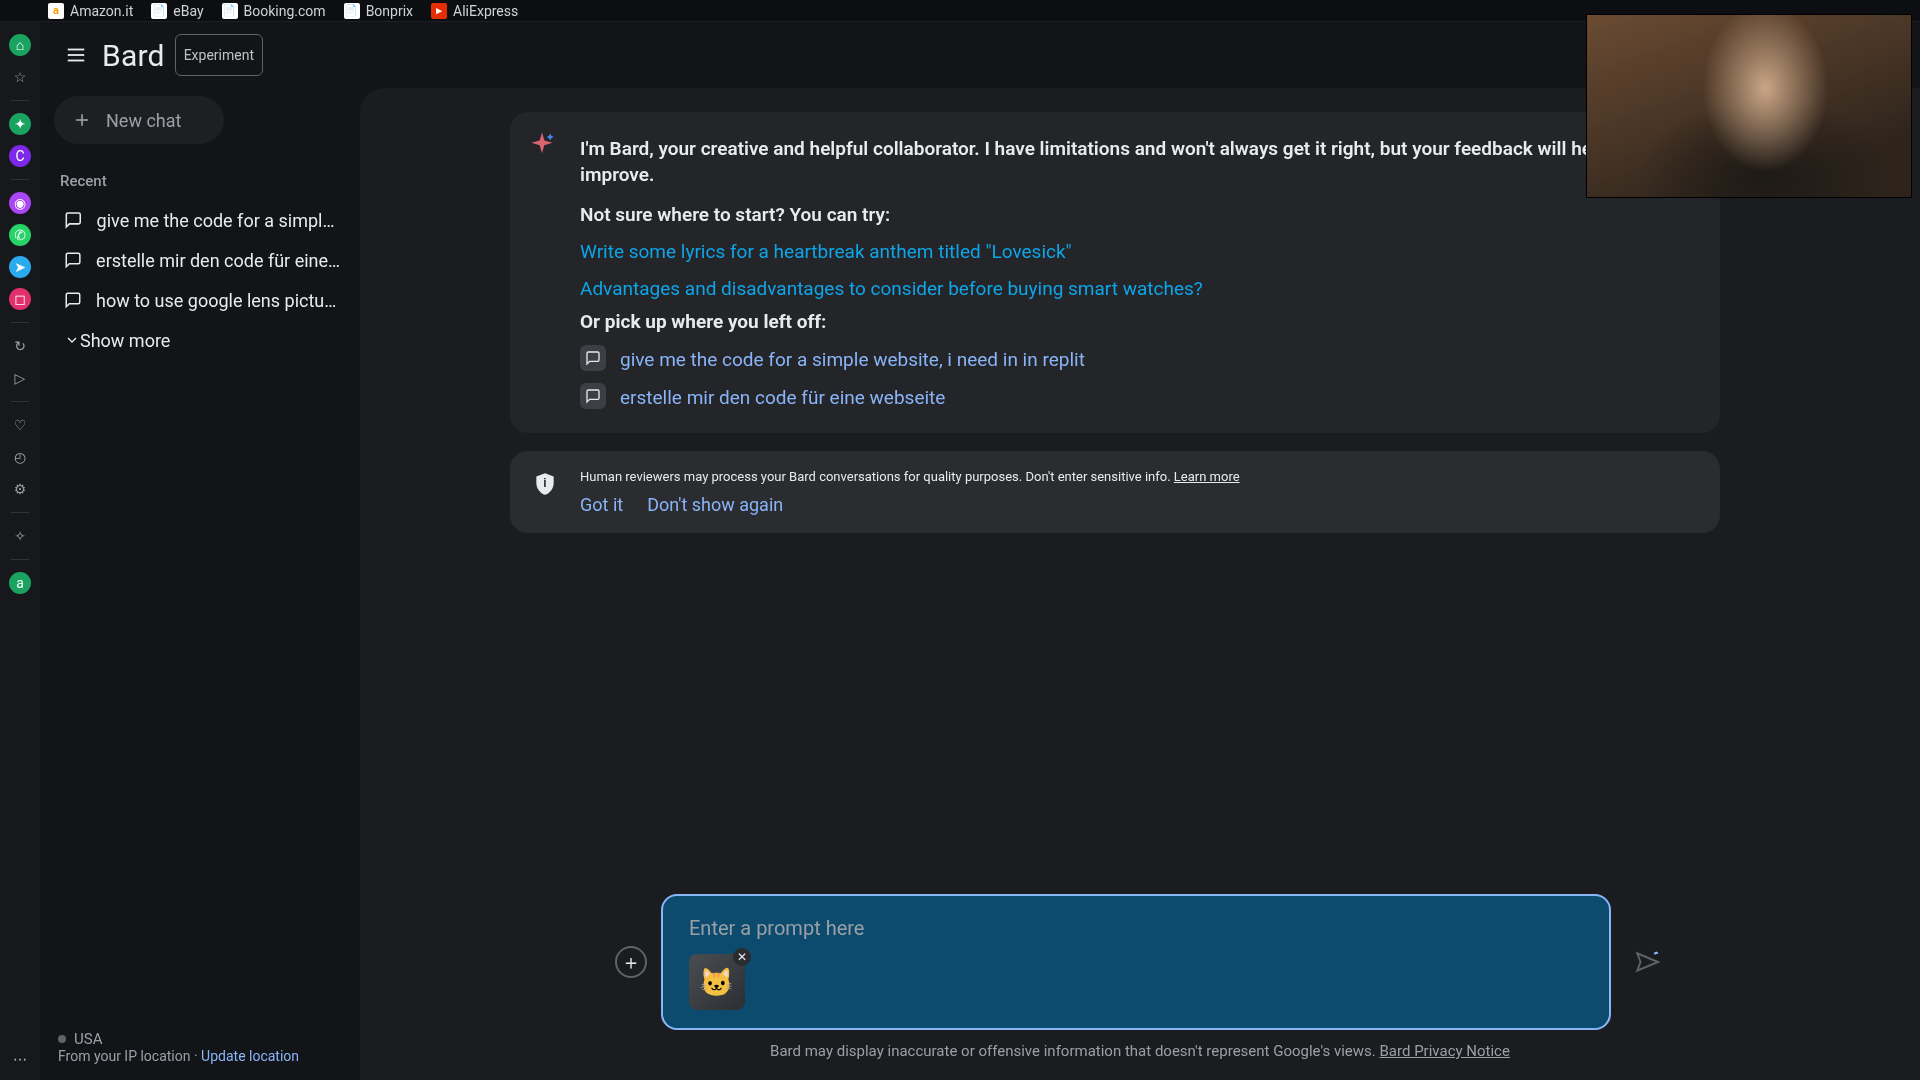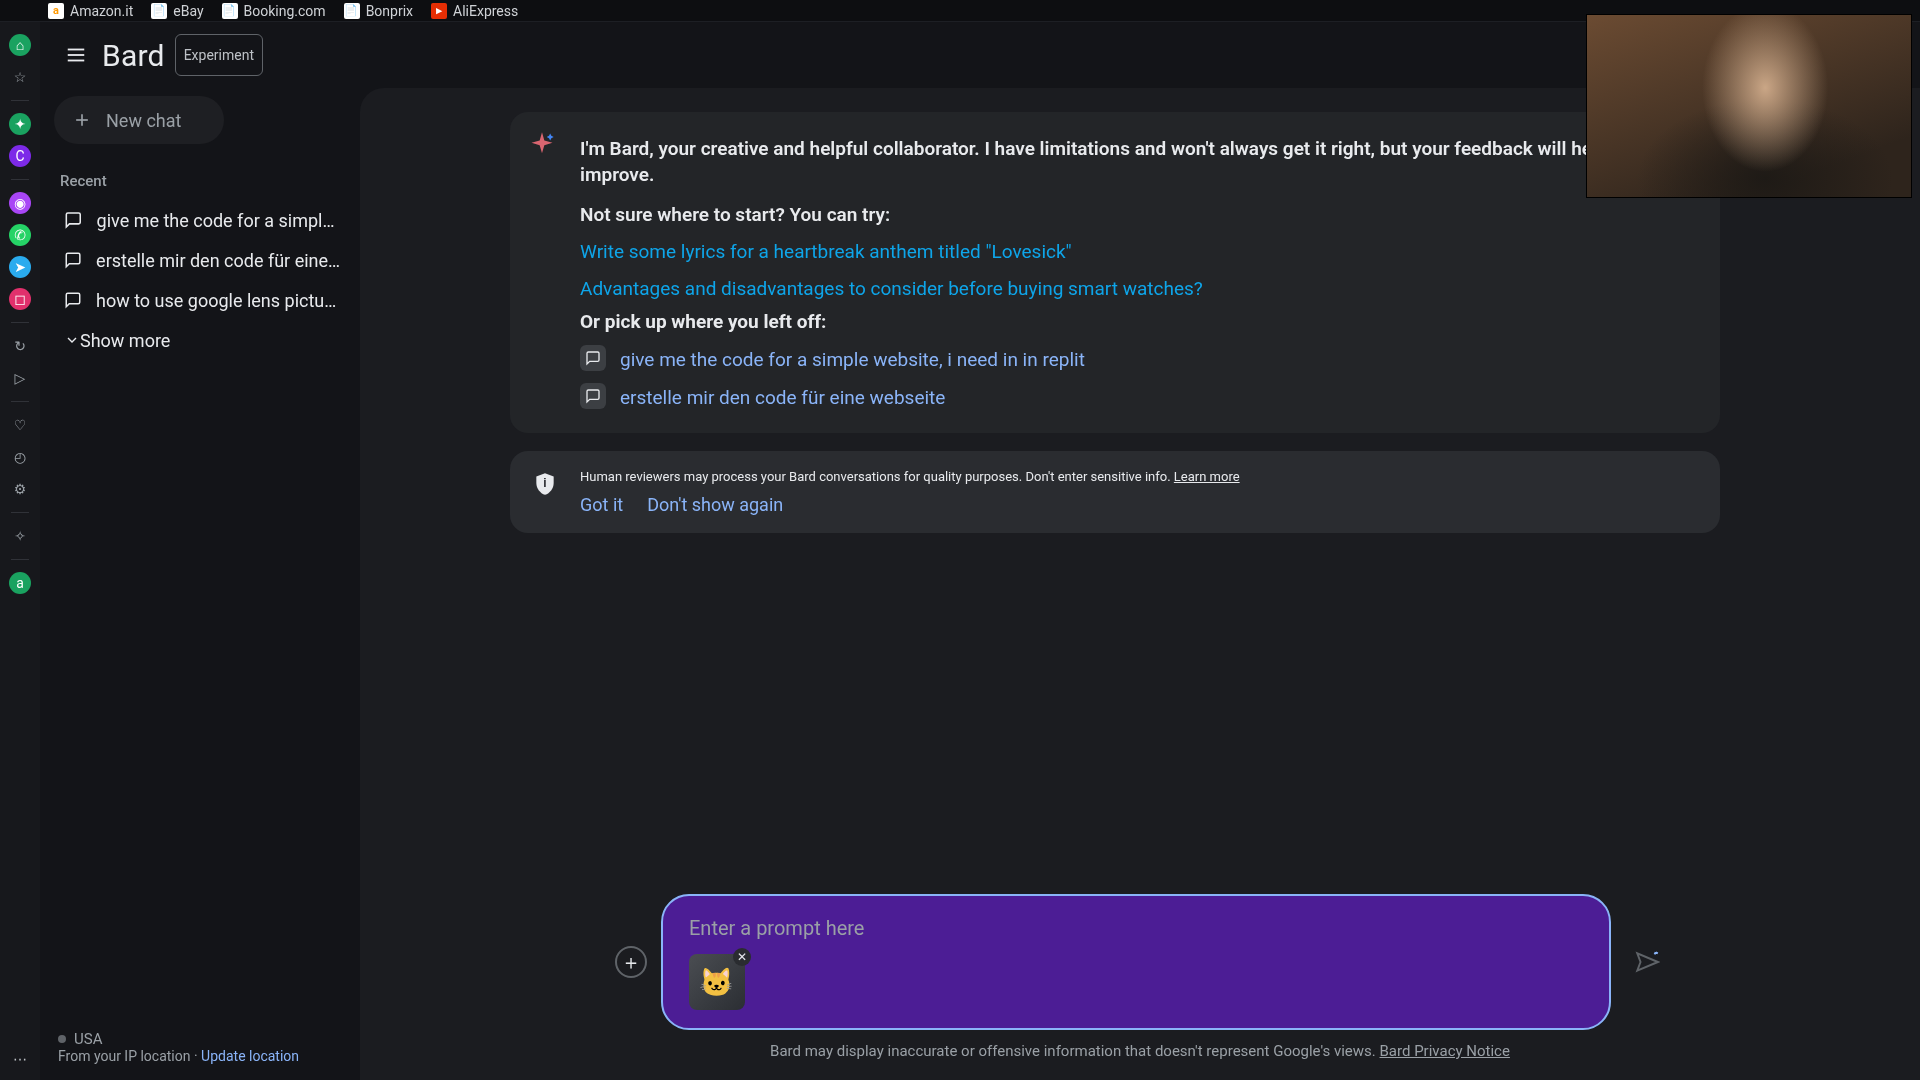--- a/index.html
+++ b/index.html
@@ -158,22 +158,22 @@
     display: flex; align-items: center; gap: 10px;
   }
   .add-btn {
     width: 32px; height: 32px; border: 2px solid #5f6368; border-radius: 50%;
     display: flex; align-items: center; justify-content: center;
     color: #e8eaed; cursor: pointer; font-size: 20px; font-weight: 300;
     margin-right: 4px;
   }
   .prompt-box {
     flex: 1;
-    background: #4c1d95;
-    border: 2px solid #8ab4f8; border-radius: 28px;
+    background: #0c4a6e;
+    border: 2px solid #8ab4f8; border-radius: 16px;
     padding: 20px 26px 14px;
     min-height: 120px;
   }
   .prompt-placeholder { color: #9aa0a6; font-size: 20px; }
   .thumb-wrap {
     position: relative; display: inline-block; margin-top: 14px;
   }
   .thumb {
     width: 56px; height: 56px; border-radius: 8px;
     background: linear-gradient(135deg,#4a4d52 0%,#2b2e33 100%);

